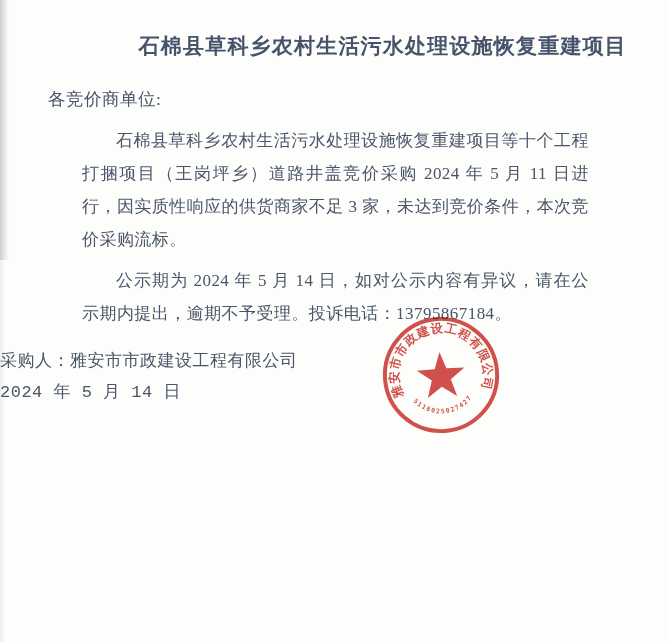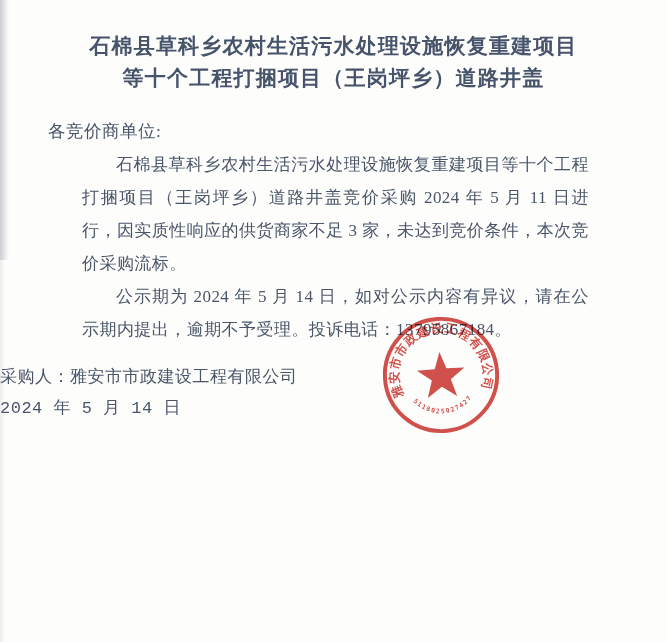--- a/index.html
+++ b/index.html
@@ -23,36 +23,36 @@
     pointer-events: none;
   }
   .scan-edge-soft {
     position: absolute; left: 0; top: 260px;
     width: 5px; height: 382px;
     background: linear-gradient(to right, rgba(150,152,156,0.16), rgba(150,152,156,0));
     pointer-events: none;
   }
   .title {
     margin: 30px 40px 0 40px;
-    text-align: center;
+    text-align: right;
     font-size: 21px;
     line-height: 32px;
     font-weight: bold;
     letter-spacing: 1.2px;
     color: #46536a;
   }
   .title-line { display: block; }
   .salutation {
     margin: 21px 78px 0 48px;
     font-size: 17.5px;
     line-height: 33px;
     letter-spacing: 0.5px;
   }
   .para {
-    margin: 0 78px 0 82px;
+    margin: 8px 78px 0 82px;
     font-size: 17px;
     line-height: 33px;
     text-indent: 2em;
     text-align: justify;
     letter-spacing: 0.45px;
   }
   .sig {
     margin-top: 15px;
     text-align: left;
     font-size: 17px;
@@ -90,21 +90,20 @@
 </style>
 </head>
 <body>
 
 <div class="page">
   <div class="scan-edge"></div>
   <div class="scan-edge-soft"></div>
 
   <h1 class="title">
     <span class="title-line">石棉县草科乡农村生活污水处理设施恢复重建项目</span>
-    <span class="title-line">等十个工程打捆项目（王岗坪乡）道路井盖</span>
   </h1>
 
   <p class="salutation">各竞价商单位:</p>
 
   <p class="para">石棉县草科乡农村生活污水处理设施恢复重建项目等十个工程打捆项目（王岗坪乡）道路井盖竞价采购 2024 年 5 月 11 日进行，因实质性响应的供货商家不足 3 家，未达到竞价条件，本次竞价采购流标。</p>
   <p class="para">公示期为 2024 年 5 月 14 日，如对公示内容有异议，请在公示期内提出，逾期不予受理。投诉电话：13795867184。</p>
 
   <div class="sig">
     <div class="sig-line"><span>采购人：</span><span>雅安市市政建设工程有限公司</span></div>
     <div class="sig-date">2024 年 5 月 14 日</div>

